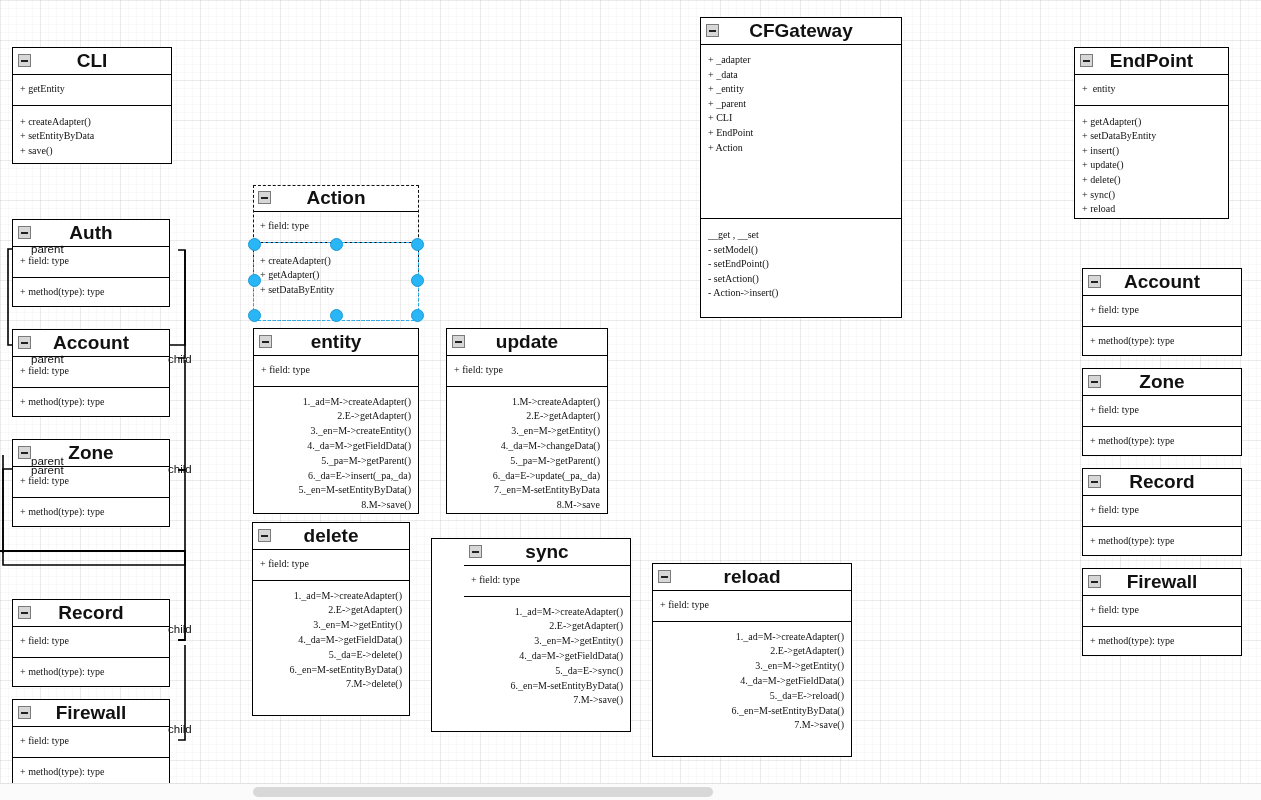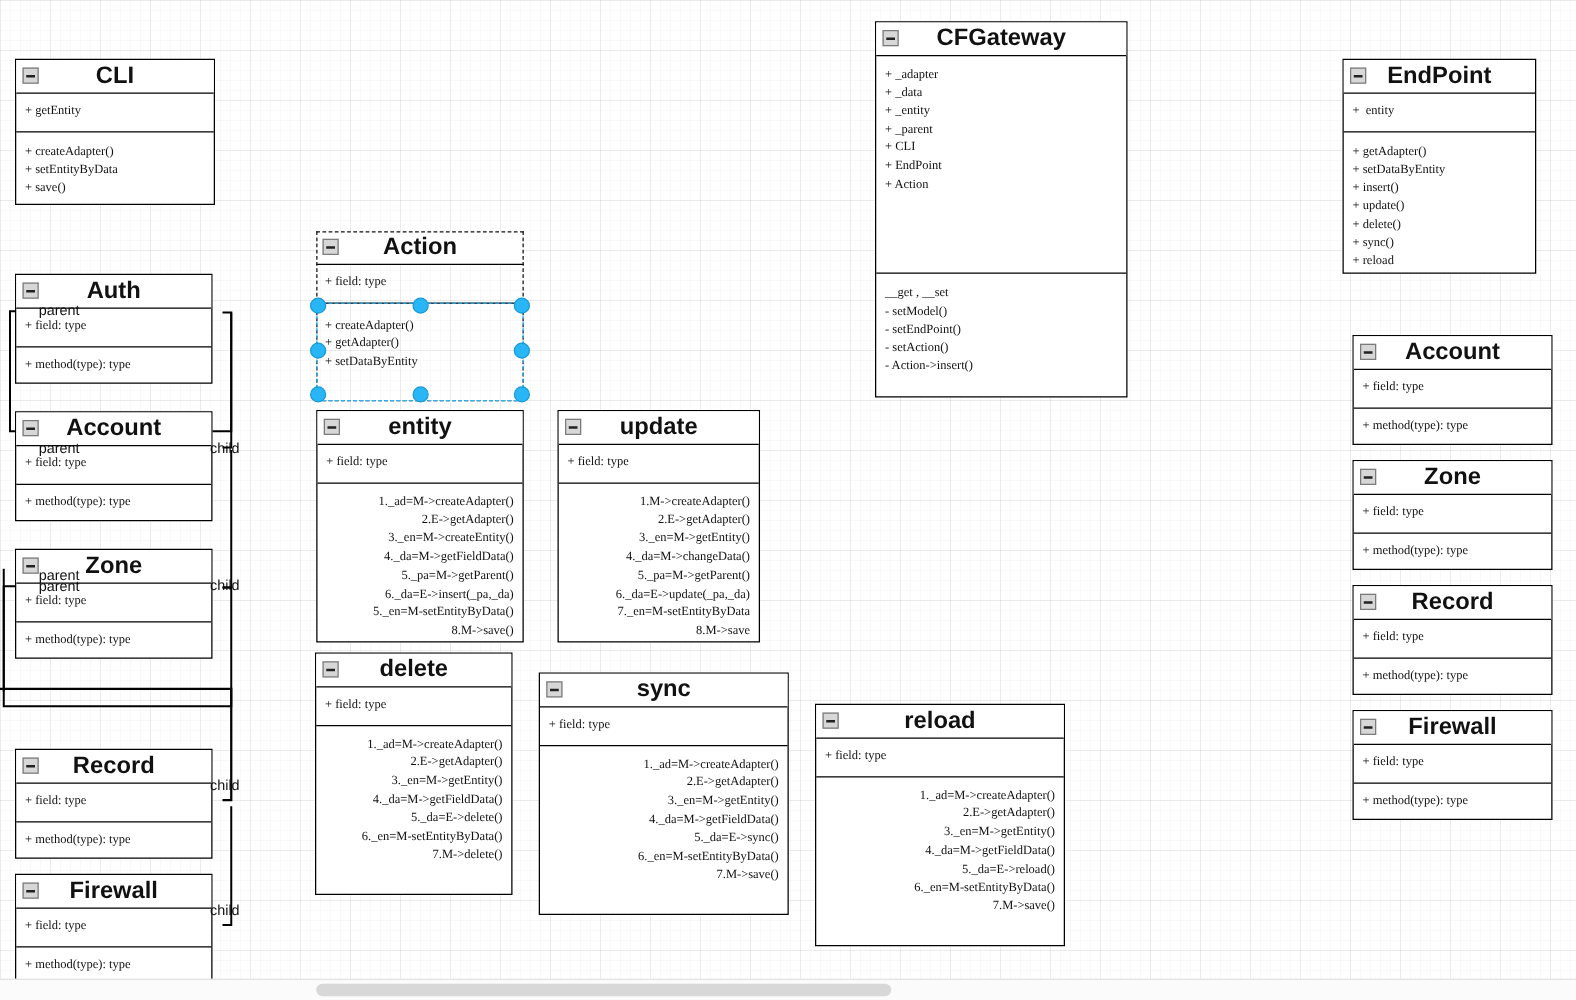--- a/index.html
+++ b/index.html
@@ -312,21 +312,21 @@
       <div class="ln">1._ad=M-&gt;createAdapter()</div>
       <div class="ln">2.E-&gt;getAdapter()</div>
       <div class="ln">3._en=M-&gt;getEntity()</div>
       <div class="ln">4._da=M-&gt;getFieldData()</div>
       <div class="ln">5._da=E-&gt;delete()</div>
       <div class="ln">6._en=M-setEntityByData()</div>
       <div class="ln">7.M-&gt;delete()</div>
     </div>
   </div>
 
-  <div class="umlbox" style="left:431px; top:538px; width:200px; height:194px;">
+  <div class="umlbox" style="left:431px; top:538px; width:200px; height:194px;padding-left:32px;">
     <div class="uml-title">
       <span class="collapse-icon"></span>
       <span>sync</span>
     </div>
     <div class="uml-sec field">
       <div class="ln">+ field: type</div>
     </div>
     <div class="uml-sec steps">
       <div class="ln">1._ad=M-&gt;createAdapter()</div>
       <div class="ln">2.E-&gt;getAdapter()</div>

